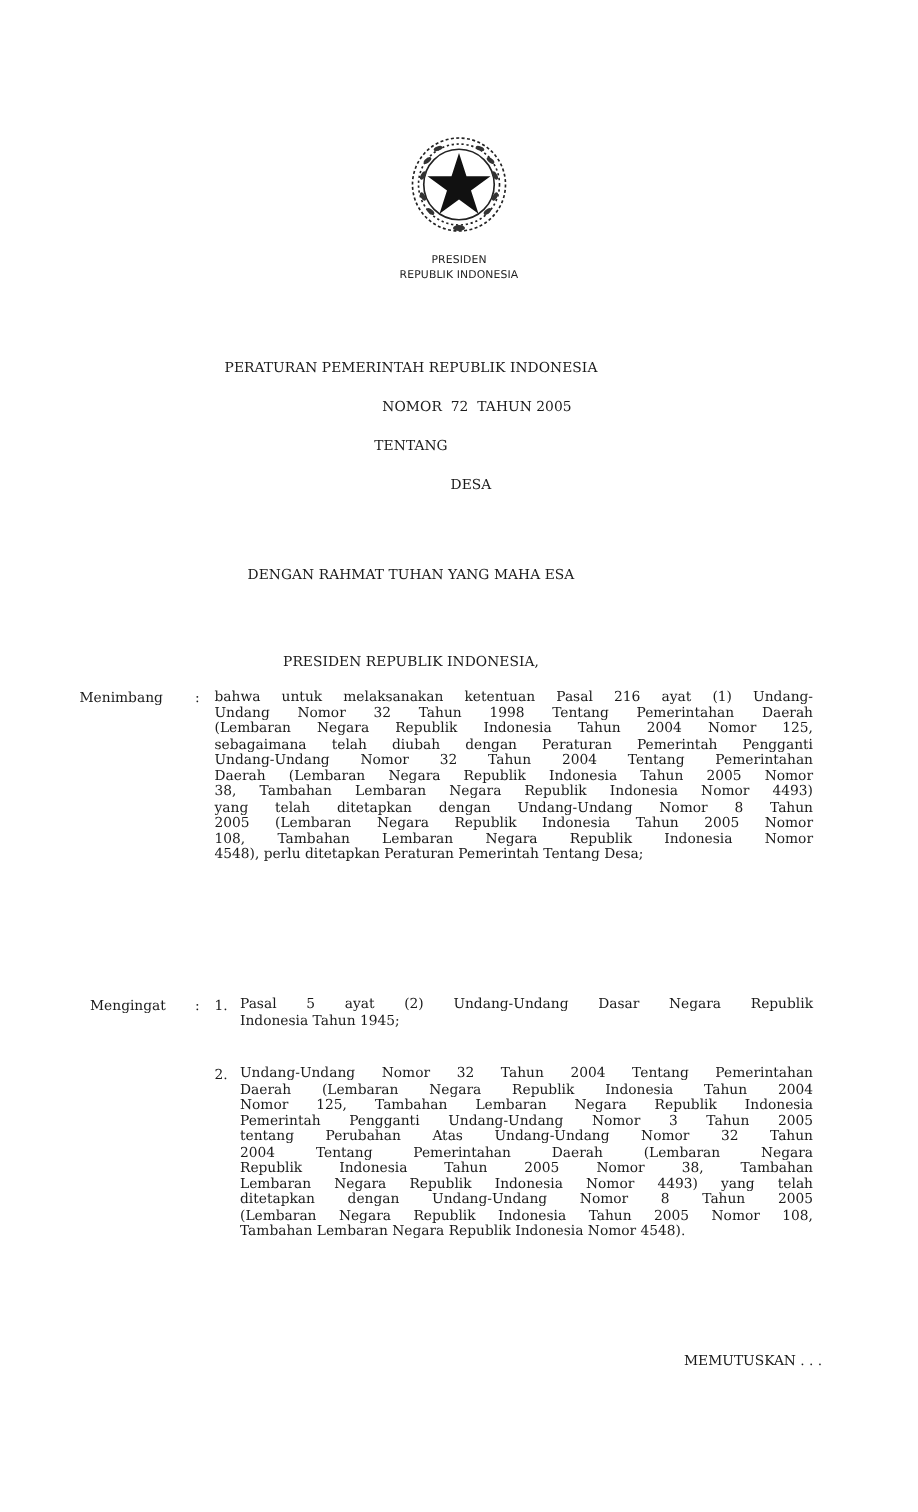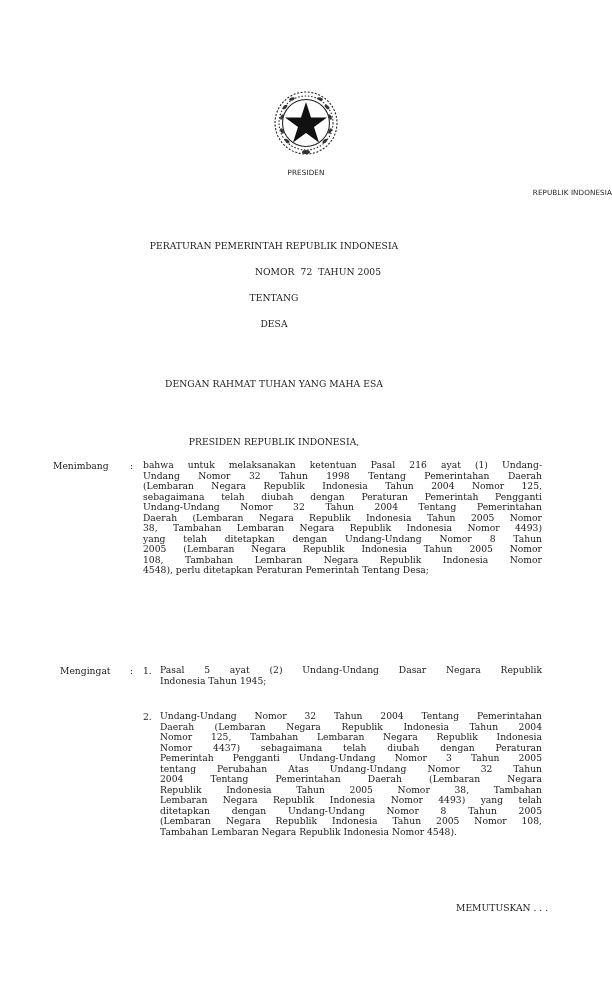--- a/index.html
+++ b/index.html
@@ -35,26 +35,26 @@
       <ellipse cx="12" cy="44" rx="3" ry="1.5" transform="rotate(60 12 44)"></ellipse>
       <ellipse cx="17" cy="54" rx="3" ry="1.5" transform="rotate(40 17 54)"></ellipse>
       <ellipse cx="60" cy="44" rx="3" ry="1.5" transform="rotate(-60 60 44)"></ellipse>
       <ellipse cx="55" cy="54" rx="3" ry="1.5" transform="rotate(-40 55 54)"></ellipse>
       <ellipse cx="36" cy="65" rx="4" ry="2"></ellipse>
     </g>
     <polygon fill="#111" points="36,15 41,30.5 57,30.5 44,40 49,55.5 36,46 23,55.5 28,40 15,30.5 31,30.5"></polygon>
   </svg>
 </div>
 <div class="header-label" style="top:168px;">PRESIDEN</div>
-<div class="header-label" style="top:188px;text-align:right;">REPUBLIK INDONESIA</div>
+<div class="header-label" style="top:178px;">REPUBLIK INDONESIA</div>
 
 <div class="center-line" style="top:240px;">PERATURAN PEMERINTAH REPUBLIK INDONESIA</div>
 <div class="center-line" style="top:266px; white-space:pre;padding-left:44px;">NOMOR  72  TAHUN 2005</div>
 <div class="center-line" style="top:292px;">TENTANG</div>
-<div class="center-line" style="top:318px;">DESA</div>
+<div class="center-line" style="top:318px;margin-left:40px;">DESA</div>
 
 <div class="center-line" style="top:378px;">DENGAN RAHMAT TUHAN YANG MAHA ESA</div>
 <div class="center-line" style="top:436px;">PRESIDEN REPUBLIK INDONESIA,</div>
 
 <div class="label" style="top:460px;">Menimbang</div>
 <div class="colon" style="left:130px; top:460px;">:</div>
 <div class="para" style="left:143px; top:460px; width:399px;">
   <span>bahwa untuk melaksanakan ketentuan Pasal 216 ayat (1) Undang-</span>
   <span>Undang Nomor 32 Tahun 1998 Tentang Pemerintahan Daerah</span>
   <span>(Lembaran Negara Republik Indonesia Tahun 2004 Nomor 125,</span>
@@ -75,21 +75,20 @@
 <div class="para" style="left:160px; top:665px; width:382px;">
   <span>Pasal 5 ayat (2) Undang-Undang Dasar Negara Republik</span>
   <span class="last">Indonesia Tahun 1945;</span>
 </div>
 
 <div class="num" style="left:143px; top:711px;">2.</div>
 <div class="para" style="left:160px; top:711px; width:382px;">
   <span>Undang-Undang Nomor 32 Tahun 2004 Tentang Pemerintahan</span>
   <span>Daerah (Lembaran Negara Republik Indonesia Tahun 2004</span>
   <span>Nomor 125, Tambahan Lembaran Negara Republik Indonesia</span>
-  <span>Nomor 4437) sebagaimana telah diubah dengan Peraturan</span>
   <span>Pemerintah Pengganti Undang-Undang Nomor 3 Tahun 2005</span>
   <span>tentang Perubahan Atas Undang-Undang Nomor 32 Tahun</span>
   <span>2004 Tentang Pemerintahan Daerah (Lembaran Negara</span>
   <span>Republik Indonesia Tahun 2005 Nomor 38, Tambahan</span>
   <span>Lembaran Negara Republik Indonesia Nomor 4493) yang telah</span>
   <span>ditetapkan dengan Undang-Undang Nomor 8 Tahun 2005</span>
   <span>(Lembaran Negara Republik Indonesia Tahun 2005 Nomor 108,</span>
   <span class="last">Tambahan Lembaran Negara Republik Indonesia Nomor 4548).</span>
 </div>
 

